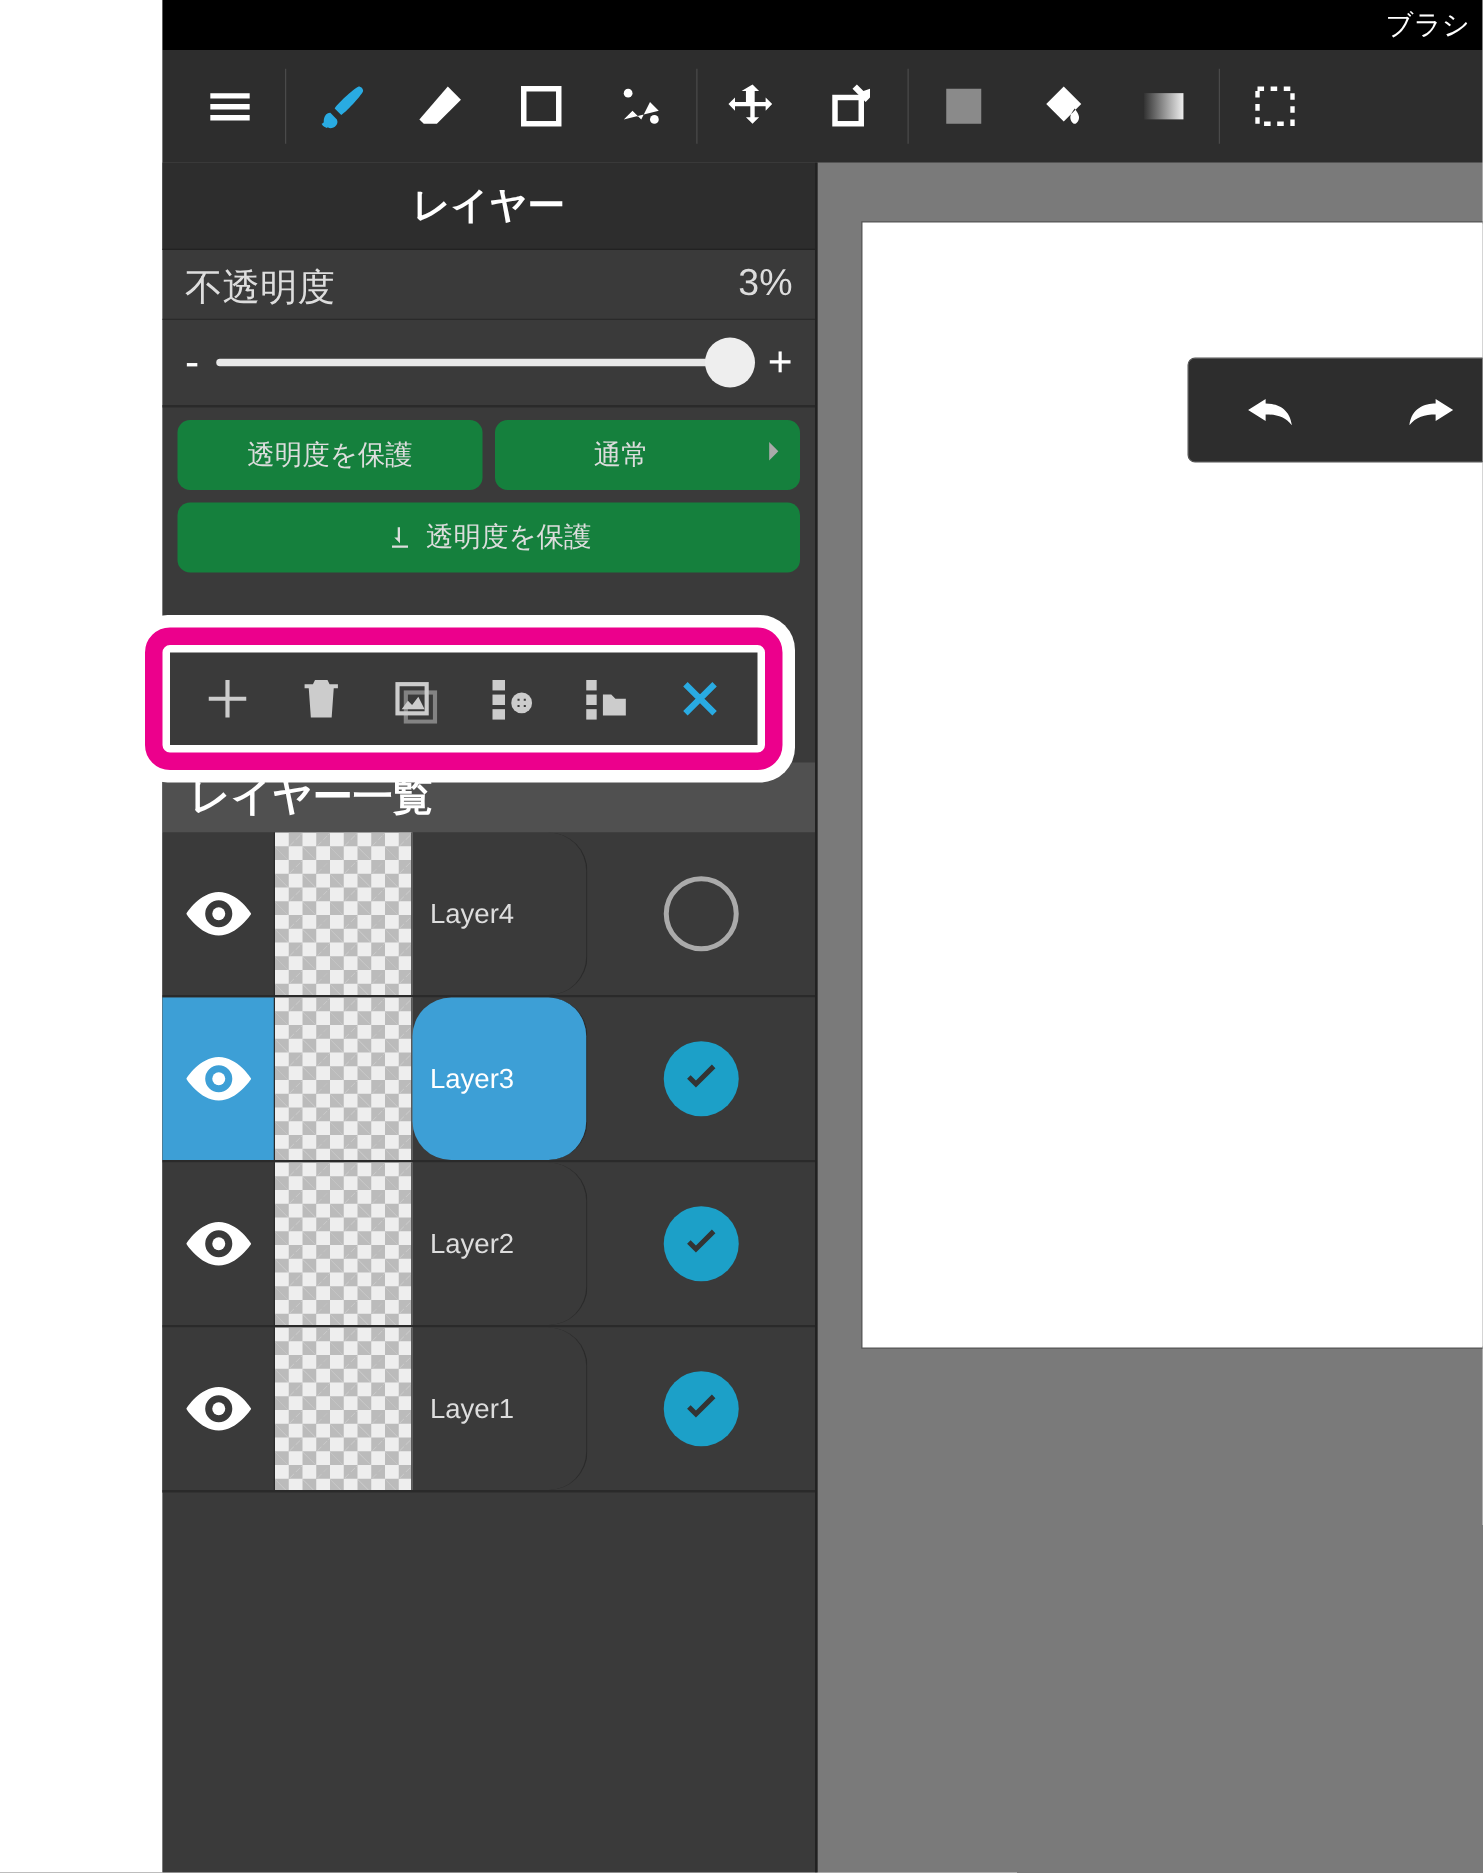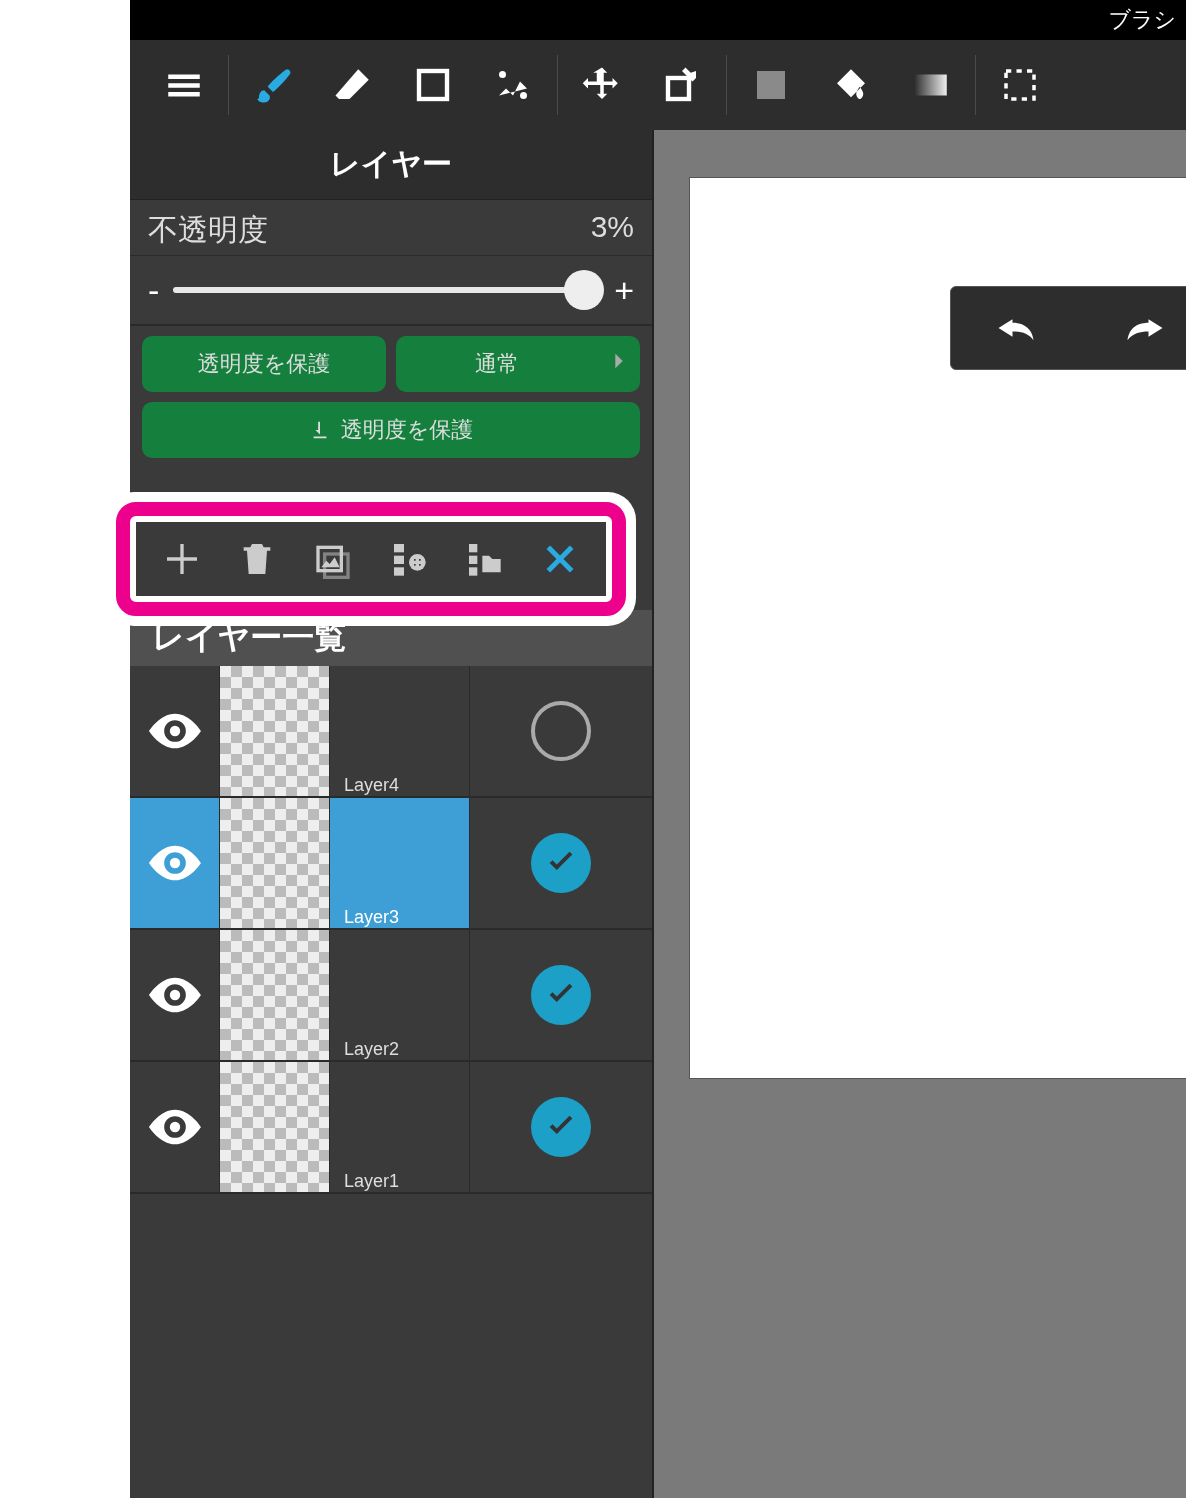--- a/index.html
+++ b/index.html
@@ -205,23 +205,23 @@
       linear-gradient(-45deg,#bbb 25%,transparent 25%),
       linear-gradient(45deg,transparent 75%,#bbb 75%),
       linear-gradient(-45deg,transparent 75%,#bbb 75%);
     background-size: 22px 22px;
     background-position: 0 0, 0 11px, 11px -11px, -11px 0;
     background-color:#eee;
   }
   .name-cell {
     width: 140px;
     border-right:1px solid #2a2a2a;
-    display:flex; align-items:flex-end;
+    display:flex; align-items:center;
     padding-left:14px;
-    color:#ddd; font-size:18px;
+    color:#ddd; font-size:22px;border-radius:31px;
   }
   .check-cell {
     flex:1;
     display:flex; align-items:center; justify-content:center;
   }
   .check-circle {
     width:60px; height:60px; border-radius:50%;
     display:flex; align-items:center; justify-content:center;
   }
   .check-circle.on { background:#1ca0c8; color:#333;}

